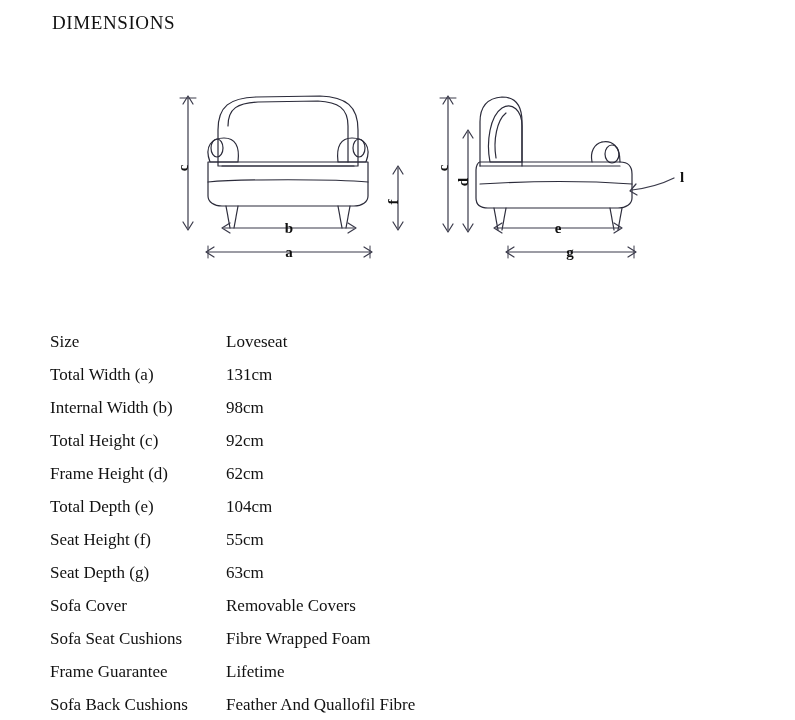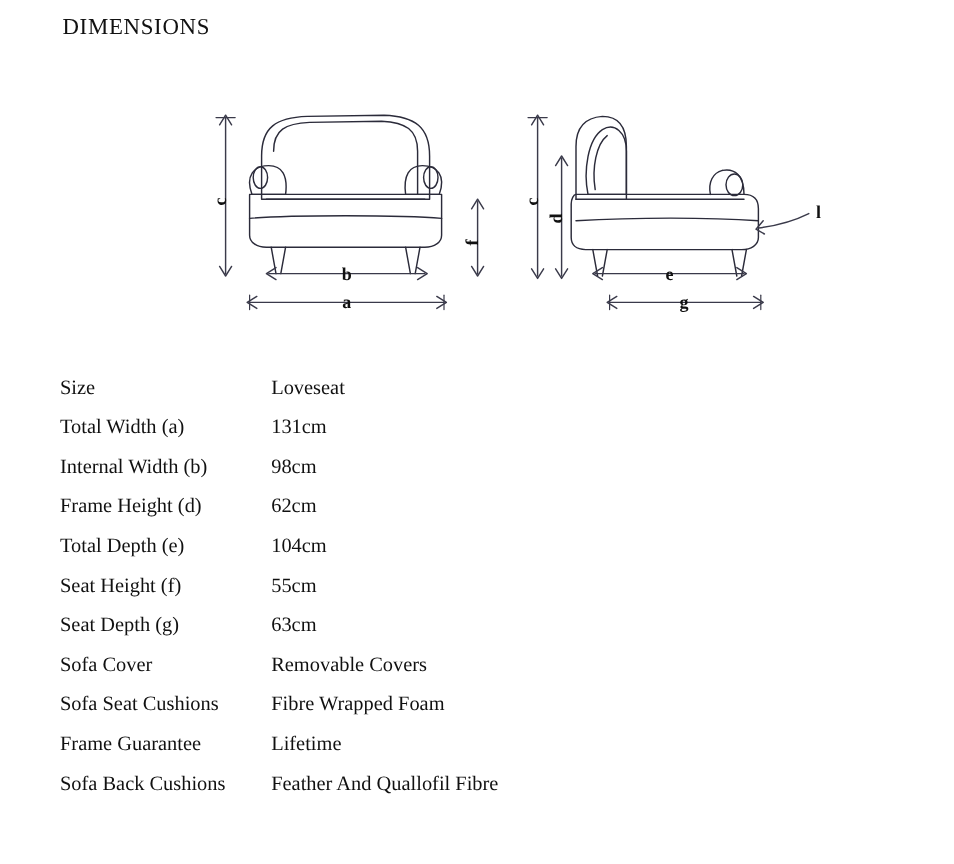--- a/index.html
+++ b/index.html
@@ -33,21 +33,21 @@
   .diagram {
     position: absolute;
     left: 150px;
     top: 70px;
     width: 560px;
     height: 230px;
   }
   .spec-table {
     position: absolute;
     left: 50px;
-    top: 306px;
+    top: 325px;
     width: 700px;
     border-collapse: collapse;
   }
   .spec-table td {
     font-family: "Liberation Serif", serif;
     font-size: 17px;
     color: #111111;
     padding: 0 0 0 0;
     height: 33px;
     vertical-align: middle;
@@ -206,20 +206,24 @@
       </tr>
       <tr>
         <td class="label">Total Width (a)</td>
         <td class="value">131cm</td>
       </tr>
       <tr>
         <td class="label">Internal Width (b)</td>
         <td class="value">98cm</td>
       </tr>
       <tr>
+        <td class="label">Total Height (c)</td>
+        <td class="value">92cm</td>
+      </tr>
+      <tr>
         <td class="label">Frame Height (d)</td>
         <td class="value">62cm</td>
       </tr>
       <tr>
         <td class="label">Total Depth (e)</td>
         <td class="value">104cm</td>
       </tr>
       <tr>
         <td class="label">Seat Height (f)</td>
         <td class="value">55cm</td>

